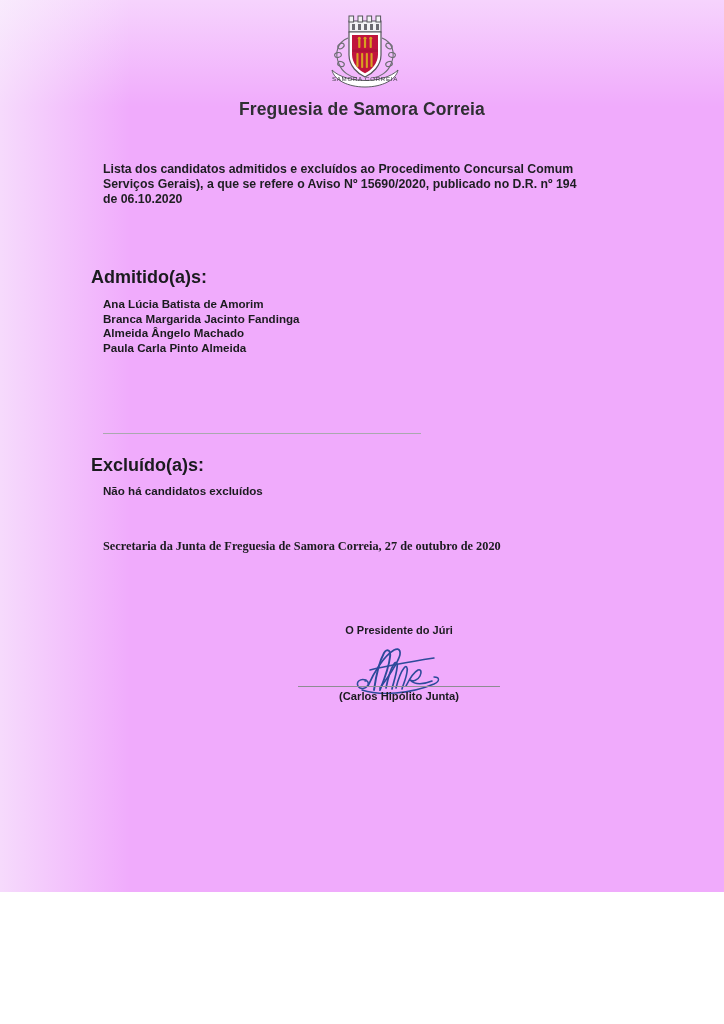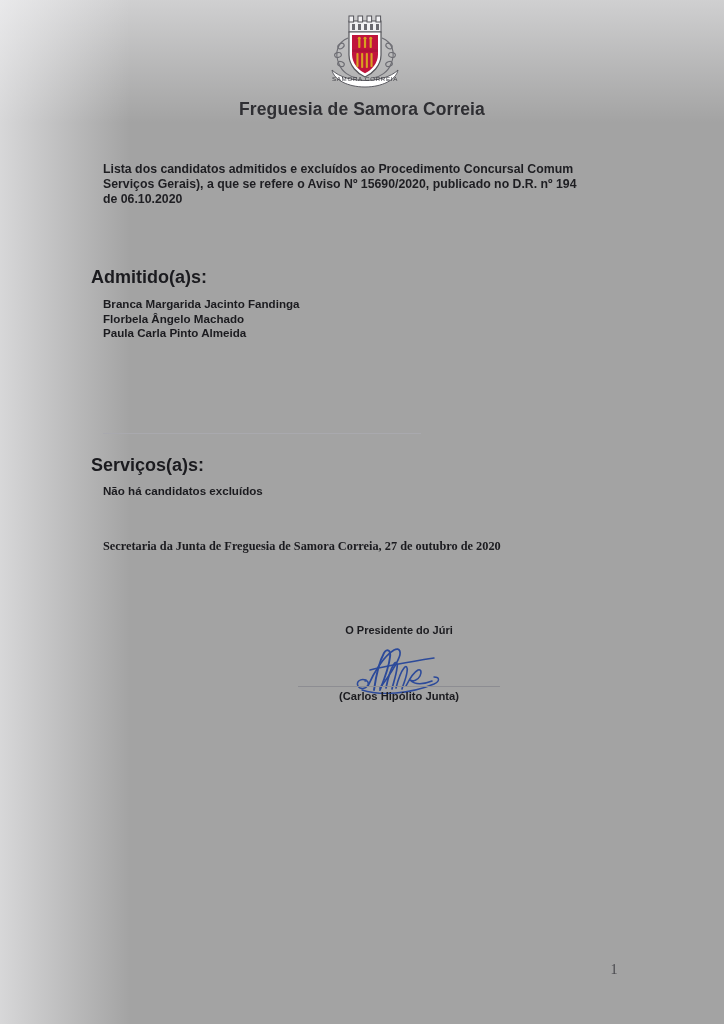--- a/index.html
+++ b/index.html
@@ -6,22 +6,22 @@
     margin: 0;
     padding: 0;
     background: #ffffff;
   }
   body {
     font-family: "Liberation Sans", sans-serif;
   }
   .page {
     position: relative;
     width: 724px;
-    height: 1024px;
-    background: #a3a3a3;
+    height: 892px;
+    background: #f0abfc;
     overflow: hidden;
   }
   
   .scan-noise {
     position: absolute;
     inset: 0;
     background:
       linear-gradient(90deg, rgba(250,250,252,0.6) 0%, rgba(255,255,255,0) 18%),
       linear-gradient(180deg, rgba(252,252,254,0.5) 0%, rgba(255,255,255,0) 12%);
     pointer-events: none;
@@ -228,28 +228,29 @@
 
   <div class="intro">
     <div>Lista dos candidatos admitidos e excluídos ao Procedimento Concursal Comum</div>
     <div>Serviços Gerais), a que se refere o Aviso Nº 15690/2020, publicado no D.R. nº 194</div>
     <div class="last-line">de 06.10.2020</div>
   </div>
 
   <div class="section-label" id="admitted-label">Admitido(a)s:</div>
 
   <div class="name-list">
+    <div>Ana Lúcia Batista de Amorim</div>
     <div>Branca Margarida Jacinto Fandinga</div>
-    <div>Florbela Ângelo Machado</div>
+    <div>Almeida Ângelo Machado</div>
     <div>Paula Carla Pinto Almeida</div>
   </div>
 
   <div class="divider"></div>
 
-  <div class="section-label" id="excluded-label">Serviços(a)s:</div>
+  <div class="section-label" id="excluded-label">Excluído(a)s:</div>
   <div class="excluded-text">Não há candidatos excluídos</div>
 
   <div class="closing-line">Secretaria da Junta de Freguesia de Samora Correia, 27 de outubro de 2020</div>
 
   <div class="signature-block">
     <div class="signature-title">O Presidente do Júri</div>
 
     <div class="signature-ink">
       <svg viewBox="0 0 130 52" xmlns="http://www.w3.org/2000/svg">
         <g fill="none" stroke="#2c4a9a" stroke-linecap="round" stroke-linejoin="round">

